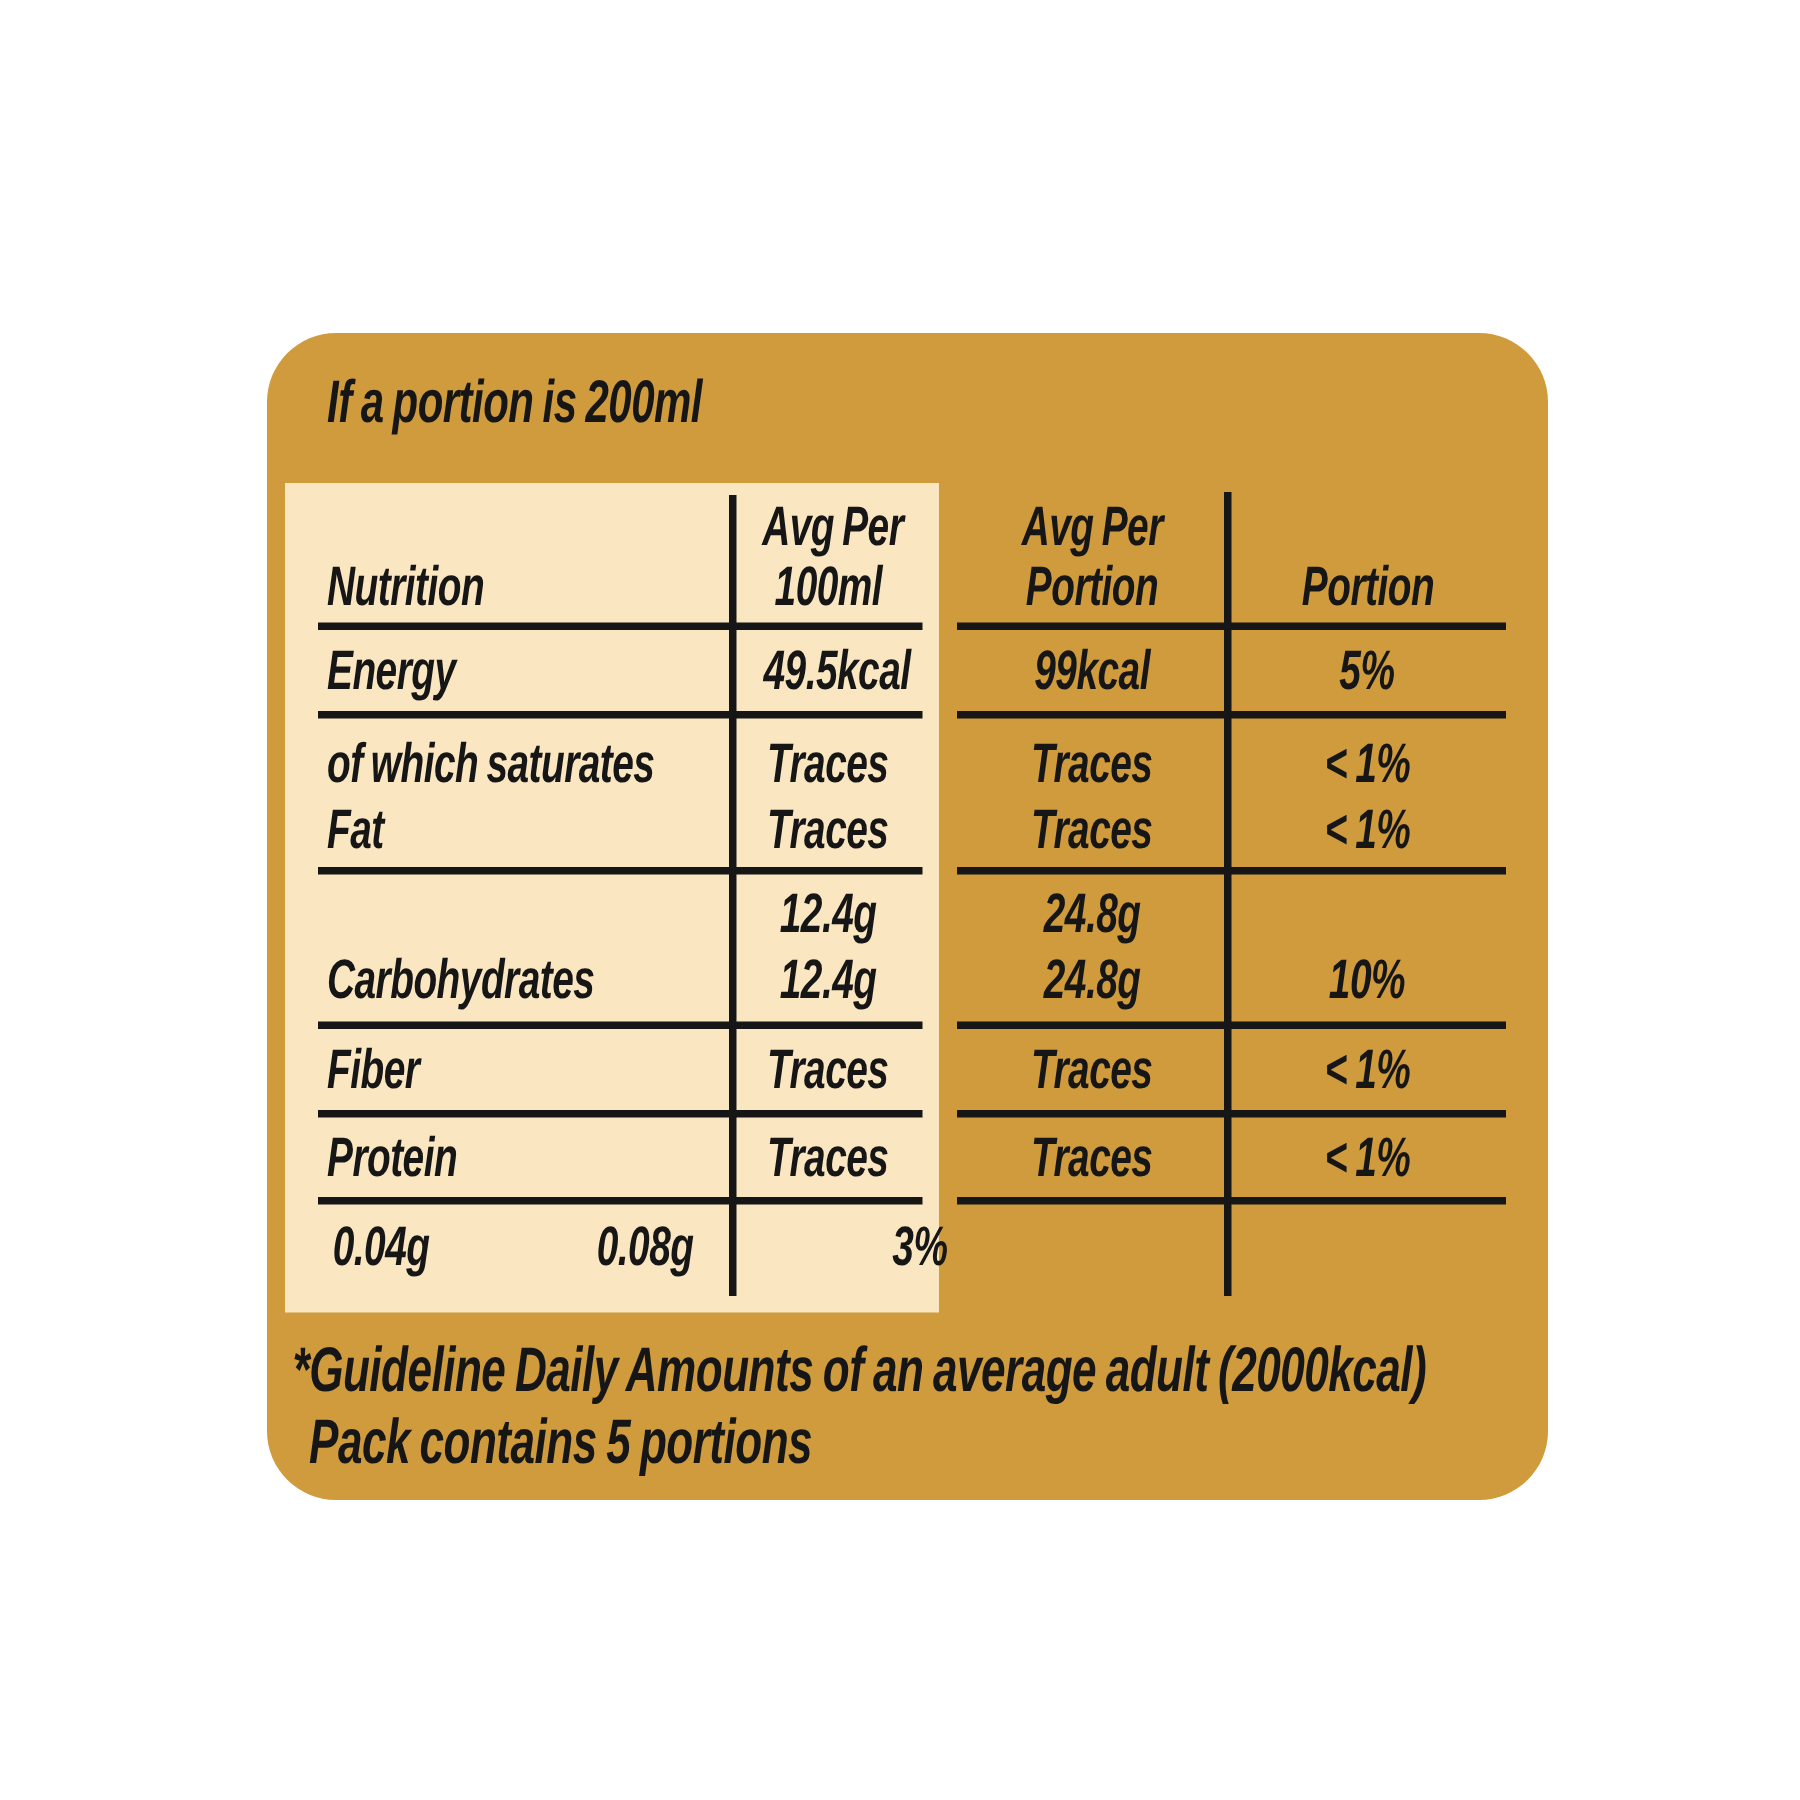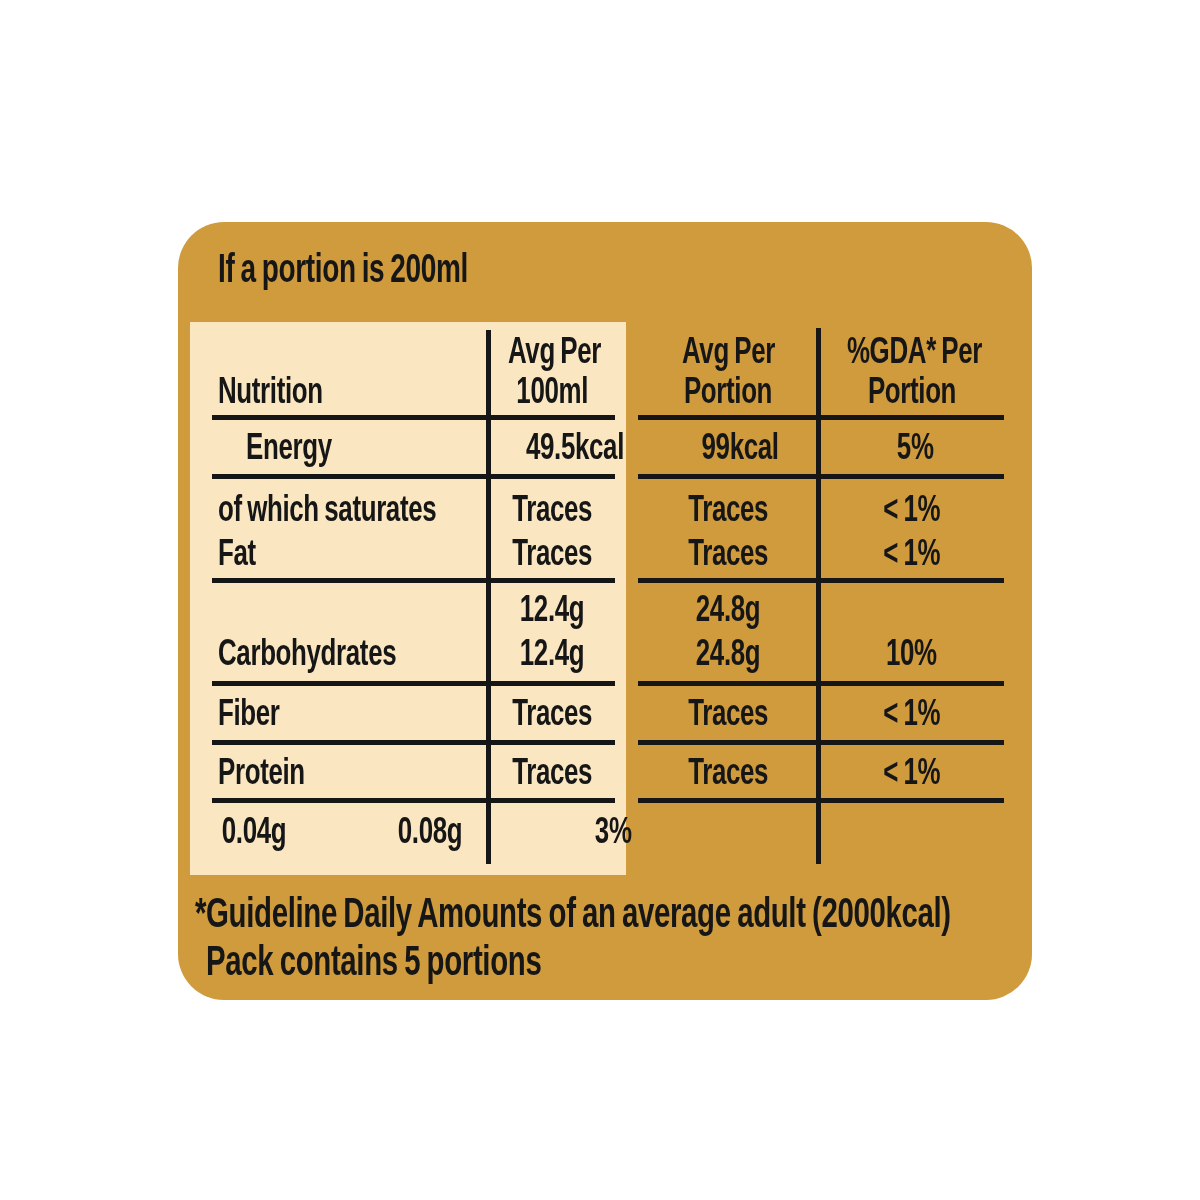--- a/index.html
+++ b/index.html
@@ -4,21 +4,21 @@
 <style>
   :root {
     --label-bg: #CF9B3D;
     --table-bg: #FAE6C1;
     --ink: #161616;
     --page-bg: #FFFFFF;
   }
   * { margin: 0; padding: 0; box-sizing: border-box; }
   html, body { width: 1200px; height: 1200px; background: var(--page-bg); }
   body { font-family: "Liberation Sans", sans-serif; color: var(--ink); }
-  .screen { position: relative; width: 1200px; height: 1032px; overflow: hidden; background: var(--page-bg); }
+  .screen { position: relative; width: 1200px; height: 1032px; overflow: hidden; background: var(--page-bg); font-style: italic; }
 
   .panel {
     position: absolute; left: 178px; top: 222px; width: 854px; height: 778px;
     background: var(--label-bg); border-radius: 46px;
   }
 
   .title {
     position: absolute; left: 218px; top: 246px; height: 44px;
     font-size: 40px; font-weight: bold; line-height: 44px; white-space: nowrap;
   }
@@ -80,26 +80,25 @@
     <div class="cell c2">
       <div class="ln"><span class="cx">Avg Per</span></div>
       <div class="ln"><span class="cx">100ml</span></div>
     </div>
     <div class="cgap"></div>
     <div class="cell c3">
       <div class="ln"><span class="cx">Avg Per</span></div>
       <div class="ln"><span class="cx">Portion</span></div>
     </div>
     <div class="cell c4">
-      <div class="ln"><span class="cx">%GDA* Per</span></div>
       <div class="ln"><span class="cx">Portion</span></div>
     </div>
   </div>
 
-  <div class="trow" style="top:425px; height:44px;padding-left:28px;">
+  <div class="trow" style="top:425px; height:44px;">
     <div class="cell c1 left">
         <div class="ln"><span class="cx from-left">Energy</span></div>
       </div>
     <div class="cell c2">
         <div class="ln"><span class="cx">49.5kcal</span></div>
       </div>
     <div class="cgap"></div>
     <div class="cell c3">
         <div class="ln"><span class="cx">99kcal</span></div>
       </div>

